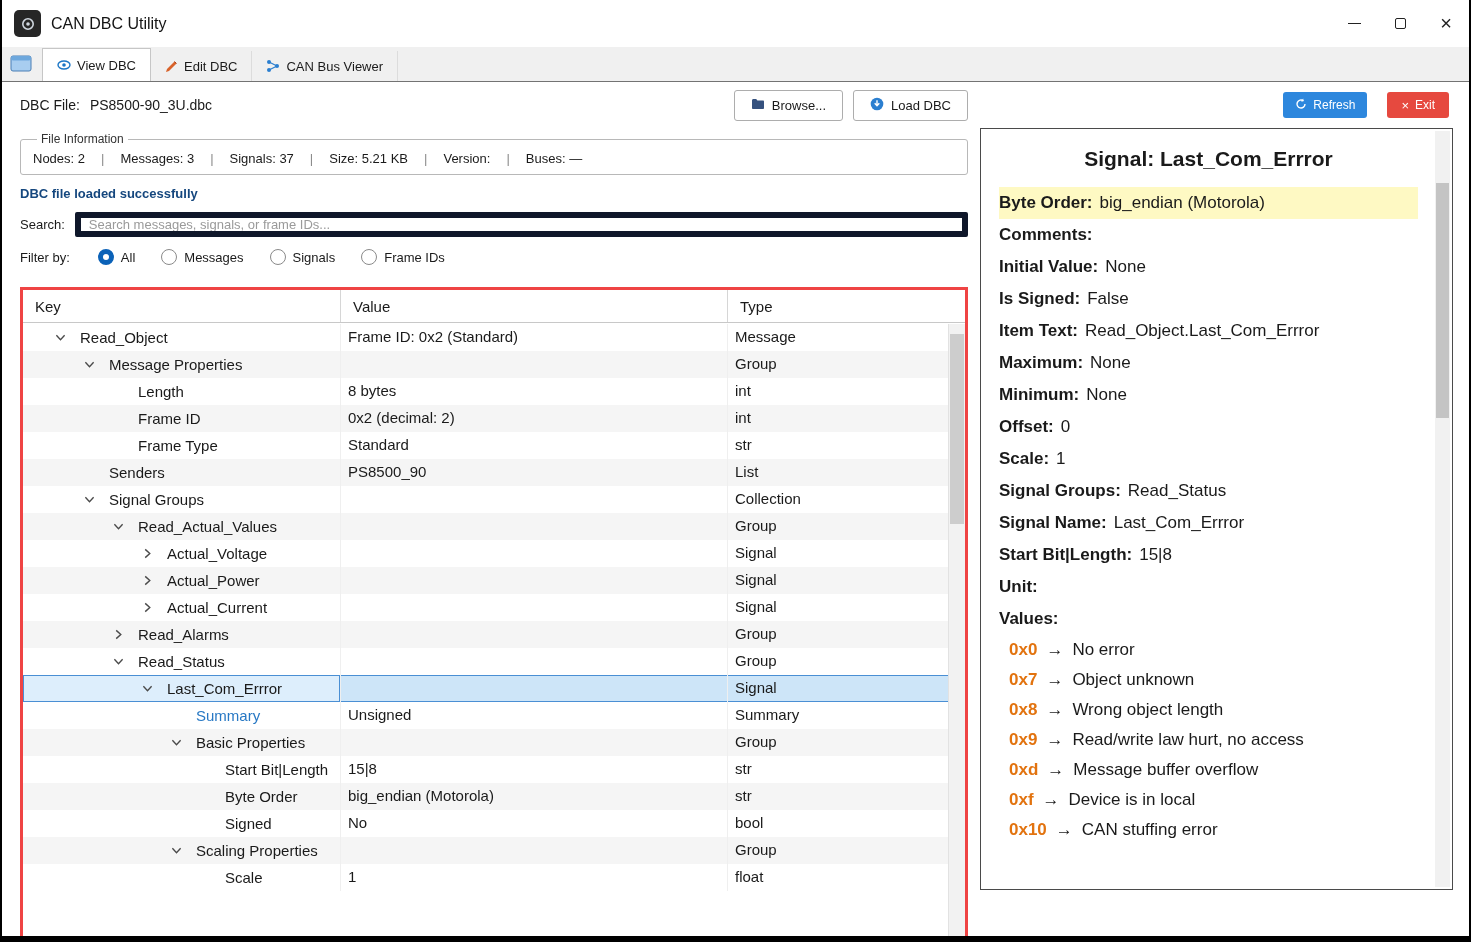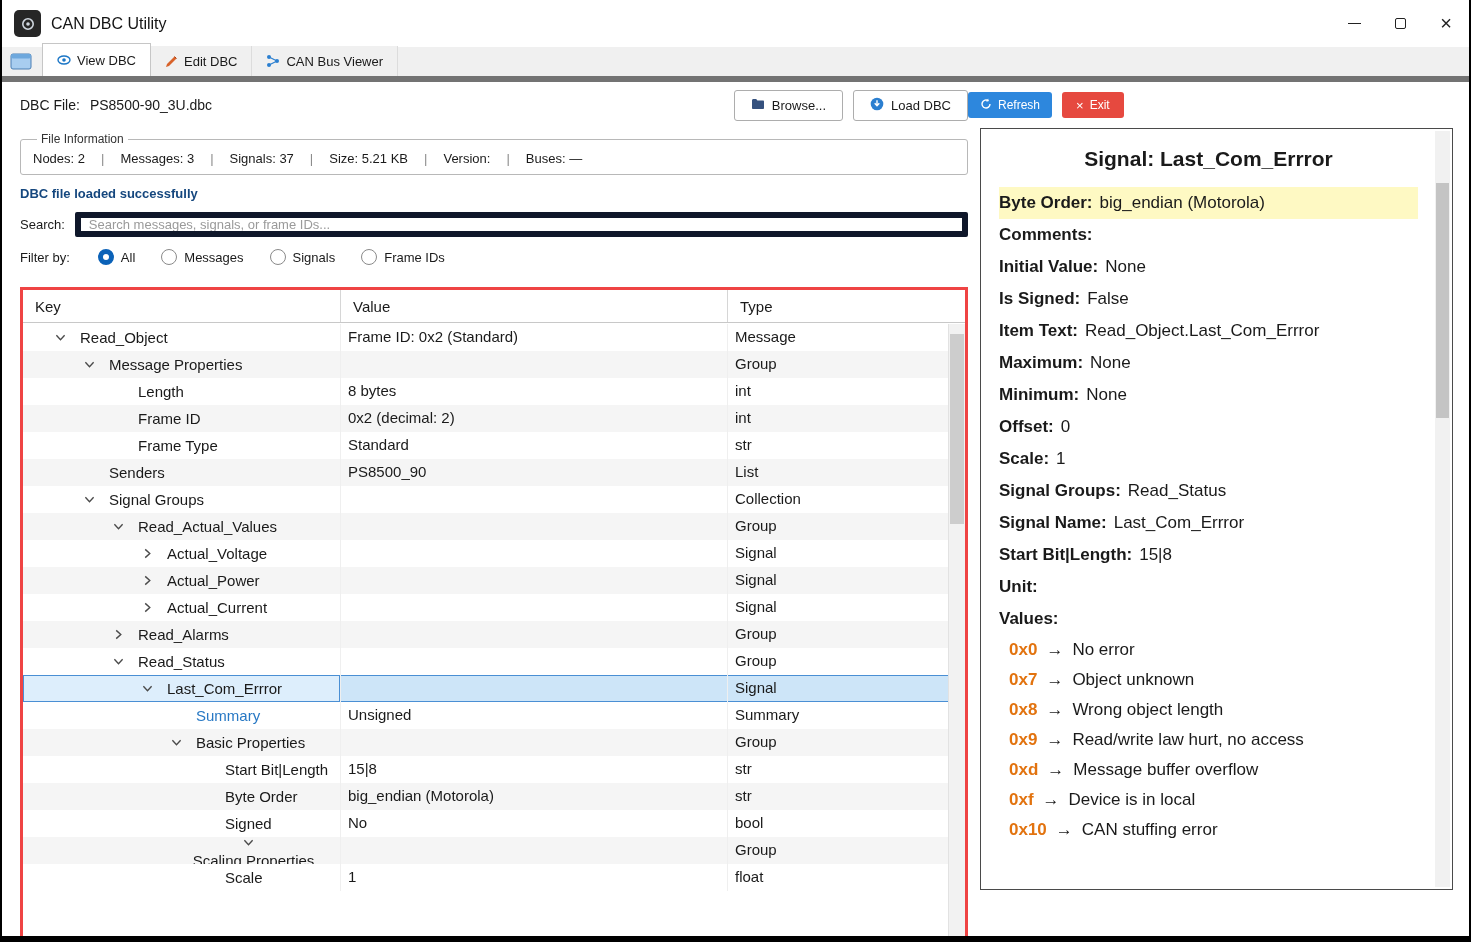--- a/index.html
+++ b/index.html
@@ -10,34 +10,34 @@
   
   .titlebar { height:47px; display:flex; align-items:center; padding-left:12px; background:#fff; flex:none; }
   .app-icon { width:27px; height:27px; border-radius:5px; background:#262626; display:inline-flex; align-items:center; justify-content:center; margin-right:10px; }
   .title { font-size:16px; color:#141414; }
   .titlebar .spacer { flex:1; }
   .win-btn { width:46px; height:47px; display:inline-flex; align-items:center; justify-content:center; font-size:20px; color:#222; cursor:default; }
   .min-glyph { width:13px; height:0; border-top:1.4px solid #222; display:inline-block; }
   .max-glyph { width:11px; height:11px; border:1.4px solid #222; border-radius:2px; display:inline-block; }
 
   
-  .tabstrip { height:35px; background:#f0f0f0; display:flex; align-items:flex-end; padding-left:6px; flex:none; border-bottom:6px solid #737373; }
+  .tabstrip { height:35px; background:#f0f0f0; display:flex; align-items:flex-end; padding-left:6px; flex:none; border-bottom:1px solid #737373; }
   .corner-icon { align-self:center; margin:0 8px 0 2px; display:inline-flex; }
   .tab { height:30px; display:inline-flex; align-items:center; gap:6px; padding:0 14px; font-size:13px; color:#1a1a1a; border-right:1px solid #dcdcdc; background:#f0f0f0; }
   .tab.active { background:#fff; border:1px solid #c6c6c6; border-bottom:none; height:33px; }
   .tab-icon { display:inline-flex; }
 
   
   .file-row { display:flex; align-items:center; padding:0 20px 0 18px; height:46px; flex:none; }
   .file-left { width:948px; display:flex; align-items:center; gap:10px; }
   .file-label { font-size:14px; }
   .file-name { font-size:14px; }
   .file-left .spacer { flex:1; }
   .btn-plain { display:inline-flex; align-items:center; gap:7px; height:31px; padding:0 16px; background:#fff; border:1px solid #adadad; border-radius:3px; font-size:13px; color:#1a1a1a; cursor:default; }
-  .file-right { flex:1; display:flex; align-items:center; gap:10px; }
+  .file-right { flex:1; display:flex; align-items:center; justify-content:flex-end; gap:20px; }
   .btn-refresh { display:inline-flex; align-items:center; gap:6px; height:26px; padding:0 12px; background:#2d87dd; border:none; border-radius:3px; color:#fff; font-size:12px; cursor:default; }
   .btn-exit { display:inline-flex; align-items:center; gap:6px; height:26px; padding:0 14px; background:#e6493f; border:none; border-radius:3px; color:#fff; font-size:12px; cursor:default; }
 
   
   .main { display:grid; grid-template-columns:948px 473px; column-gap:12px; padding:0 18px; flex:none; }
   .left-col { grid-column:1; }
 
   fieldset.file-info { margin-top:4px; border:1px solid #b8b8b8; border-radius:3px; padding:5px 12px 8px 12px; }
   fieldset.file-info legend { font-size:12px; color:#333; padding:0 4px; margin-left:4px; }
   .fi-items { font-size:13px; display:flex; align-items:center; gap:16px; }
@@ -450,21 +450,21 @@
             </div>
             <div class="trow">
               <div class="tcell key-cell" style="padding-left: 173px;">
                 <span class="chev-space"></span>
                 <span class="key-text">Signed</span>
               </div>
               <div class="tcell val-cell">No</div>
               <div class="tcell type-cell">bool</div>
             </div>
             <div class="trow alt">
-              <div class="tcell key-cell" style="padding-left: 144px; flex-direction: column;">
+              <div class="tcell key-cell" style="padding-left: 144px;">
                 <span class="chev down">
                   <svg width="11" height="11" viewBox="0 0 12 12">
                     <path d="M3.5 1.5 L8.5 6 L3.5 10.5" fill="none" stroke="#4a4a4a" stroke-width="1.5"></path>
                   </svg>
                 </span>
                 <span class="key-text">Scaling Properties</span>
               </div>
               <div class="tcell val-cell"></div>
               <div class="tcell type-cell">Group</div>
             </div>

